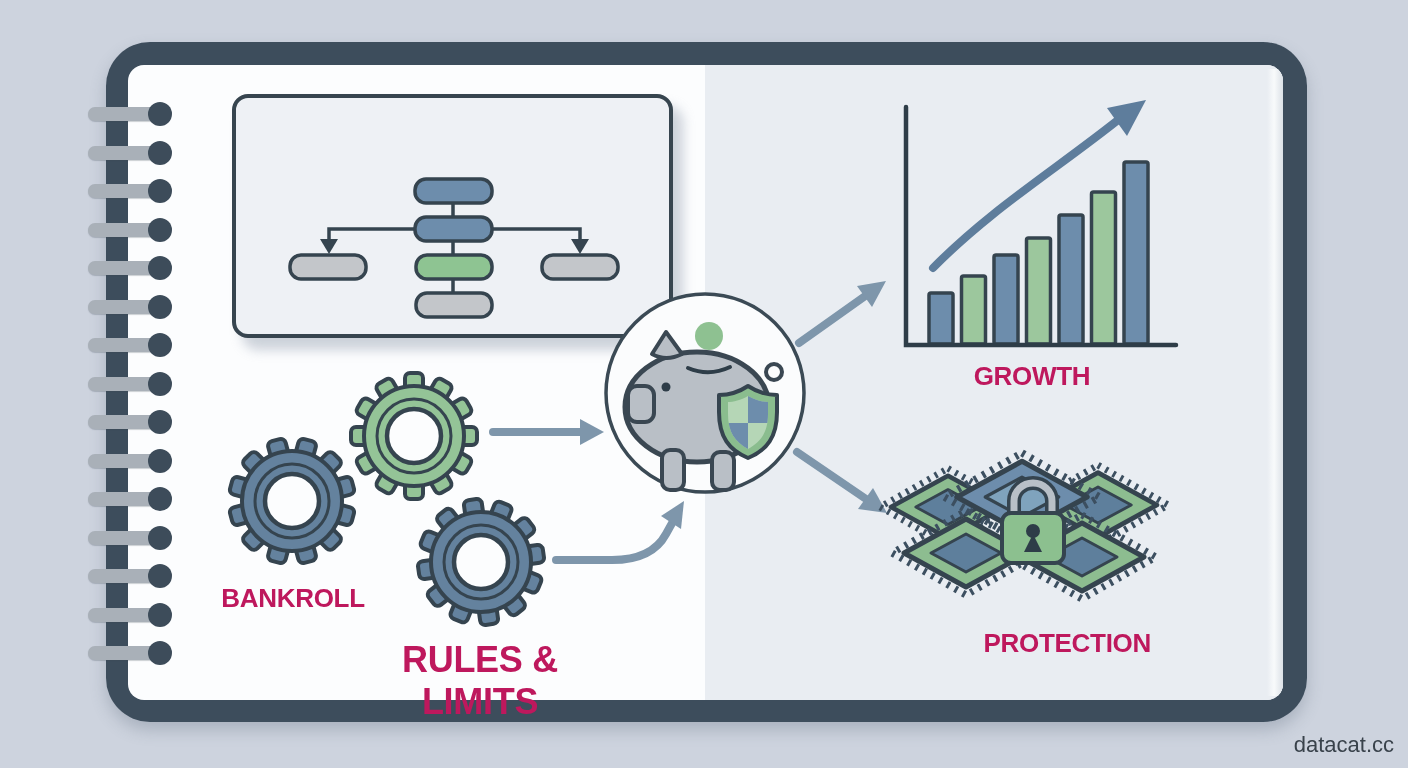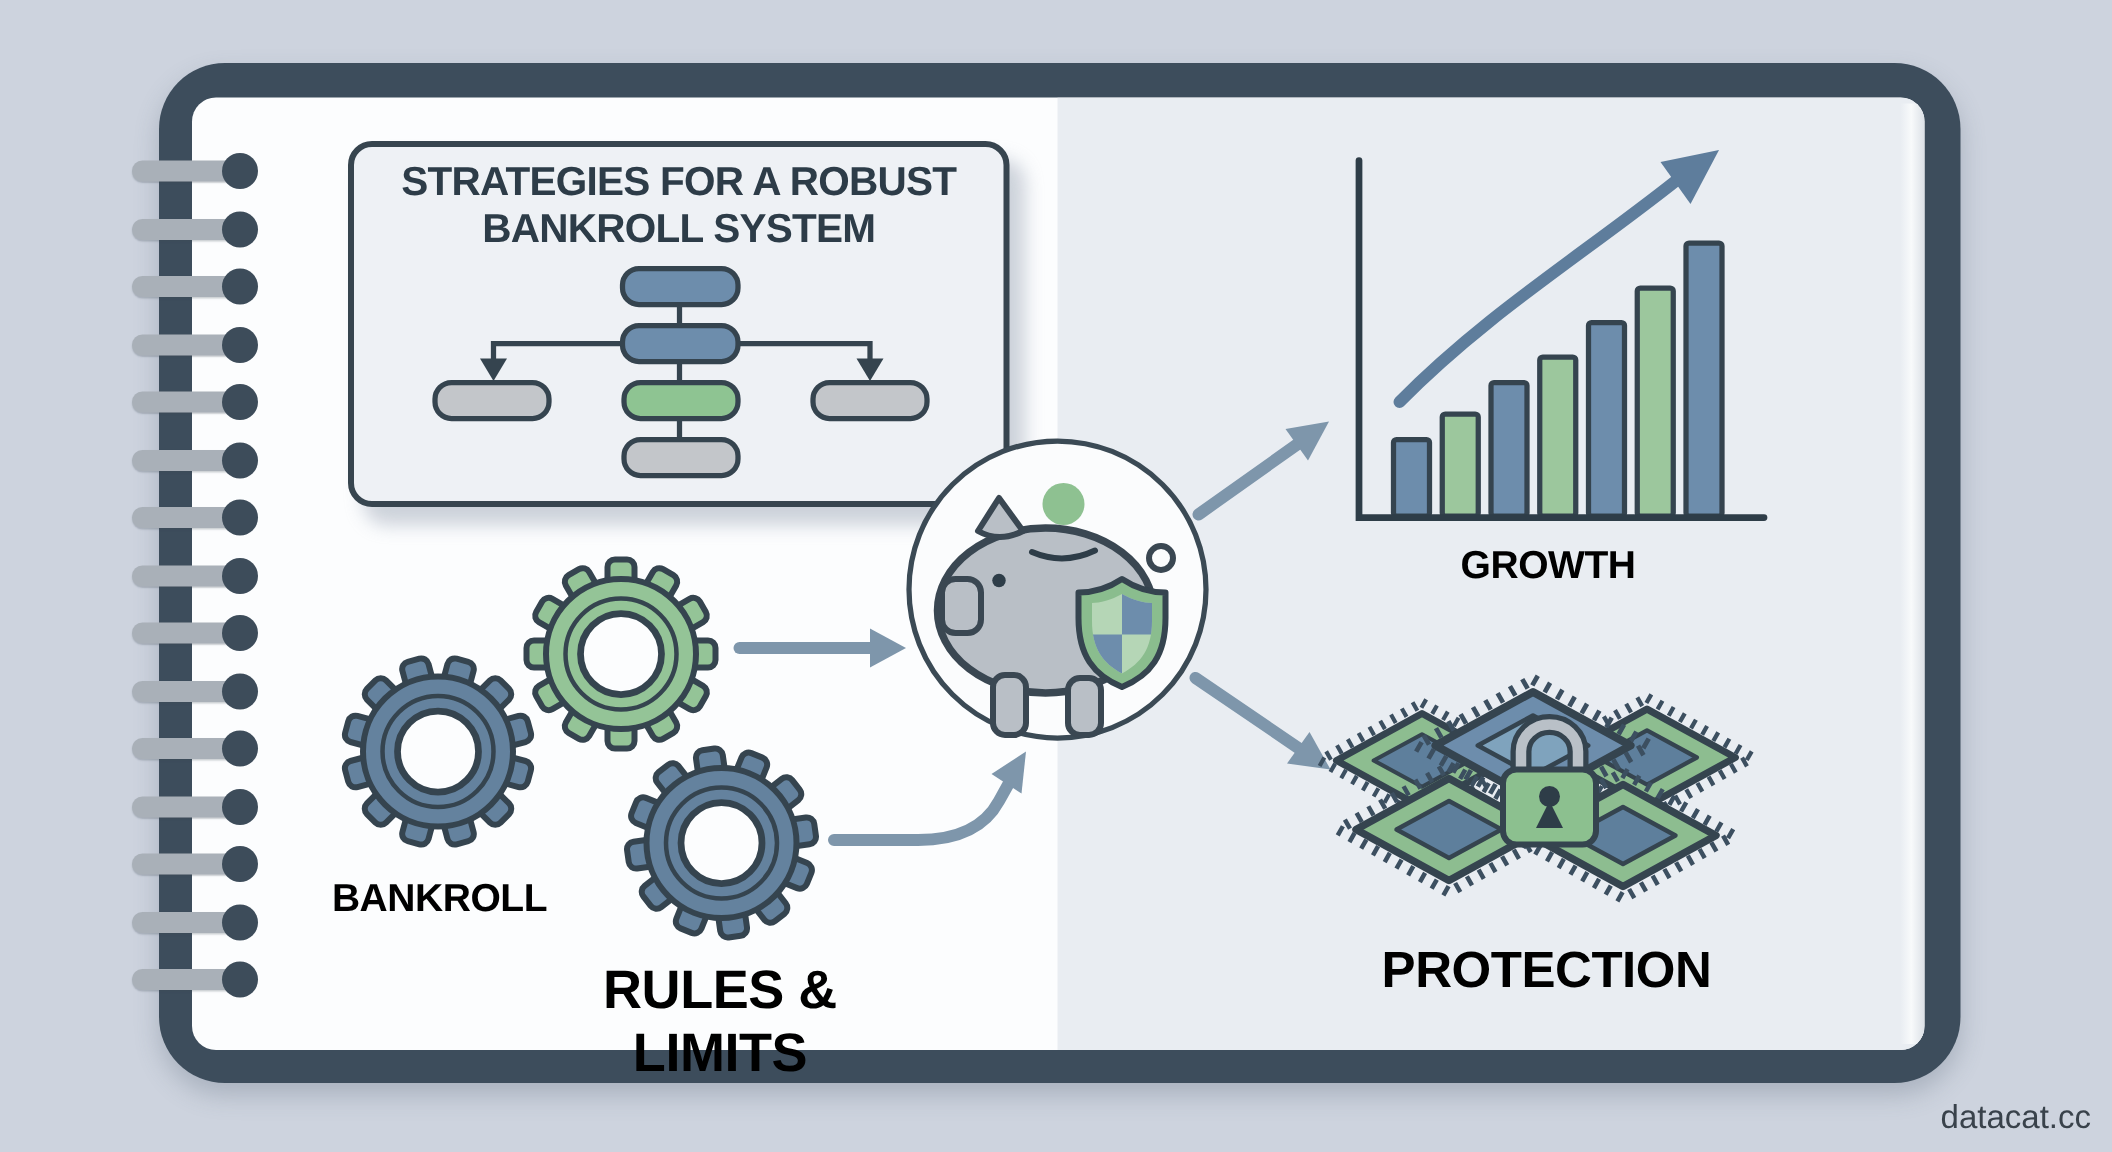--- a/index.html
+++ b/index.html
@@ -21,26 +21,26 @@
     background:#a9b0b8;box-shadow:0 1px 1px rgba(60,70,85,.25);}
   .ring-knob{position:absolute;right:0;top:0;width:24px;height:24px;border-radius:50%;
     background:#3d4c5a;}
   
   .title-box{position:absolute;left:232px;top:94px;width:441px;height:244px;
     background:#eef1f5;border:4px solid #37454f;border-radius:16px;box-sizing:border-box;
     box-shadow:10px 12px 12px rgba(146,158,175,.45);}
   .title-text{position:absolute;left:238px;top:106px;width:429px;text-align:center;
     font-size:27px;font-weight:700;letter-spacing:-0.5px;color:#2d3c48;line-height:31px;}
   
-  .lbl{position:absolute;text-align:center;font-weight:700;color:#000000;
+  .lbl{position:absolute;text-align:center;font-weight:700;color:#be185d;
     letter-spacing:-0.3px;}
   .lbl-budgeting{left:183px;top:583px;width:220px;font-size:26px;}
   .lbl-rules{left:345px;top:639px;width:270px;font-size:36px;}
   .lbl-growth{left:932px;top:361px;width:200px;font-size:26px;}
-  .lbl-protection{left:911px;top:628px;width:240px;font-size:34px;}
+  .lbl-protection{left:911px;top:628px;width:240px;font-size:26px;text-align:right;}
   
   .watermark{position:absolute;right:14px;top:732px;font-size:22px;color:#39424b;}
   svg.overlay{position:absolute;inset:0;pointer-events:none;}
 </style>
 </head>
 <body>
 
 <div class="stage">
 
   <div class="notebook">
@@ -107,24 +107,20 @@
         <div class="ring-bar"></div>
         <div class="ring-knob"></div>
       </div>
       <div class="ring" style="top: 641px;">
         <div class="ring-bar"></div>
         <div class="ring-knob"></div>
       </div>
     </div>
 
   <div class="title-box"></div>
-  <div class="title-text">
-    <div>STRATEGIES FOR A ROBUST</div>
-    <div>BANKROLL SYSTEM</div>
-  </div>
 
   <svg class="overlay" width="1408" height="768" viewBox="0 0 1408 768">
 
     <g stroke-linecap="round">
       <path d="M453 202 V217 M453 240 V255 M453 278 V293" stroke="#35444f" stroke-width="3.5" fill="none"></path>
       <path d="M329 247 V229 H415 M580 247 V229 H492" stroke="#35444f" stroke-width="3.5" fill="none"></path>
       <polygon points="329,254 320,239 338,239" fill="#35444f"></polygon>
       <polygon points="580,254 571,239 589,239" fill="#35444f"></polygon>
       <rect x="415" y="179" width="77" height="24" rx="11" fill="#6d8dac" stroke="#35444f" stroke-width="3.5"></rect>
       <rect x="415" y="217" width="77" height="24" rx="11" fill="#6d8dac" stroke="#35444f" stroke-width="3.5"></rect>

